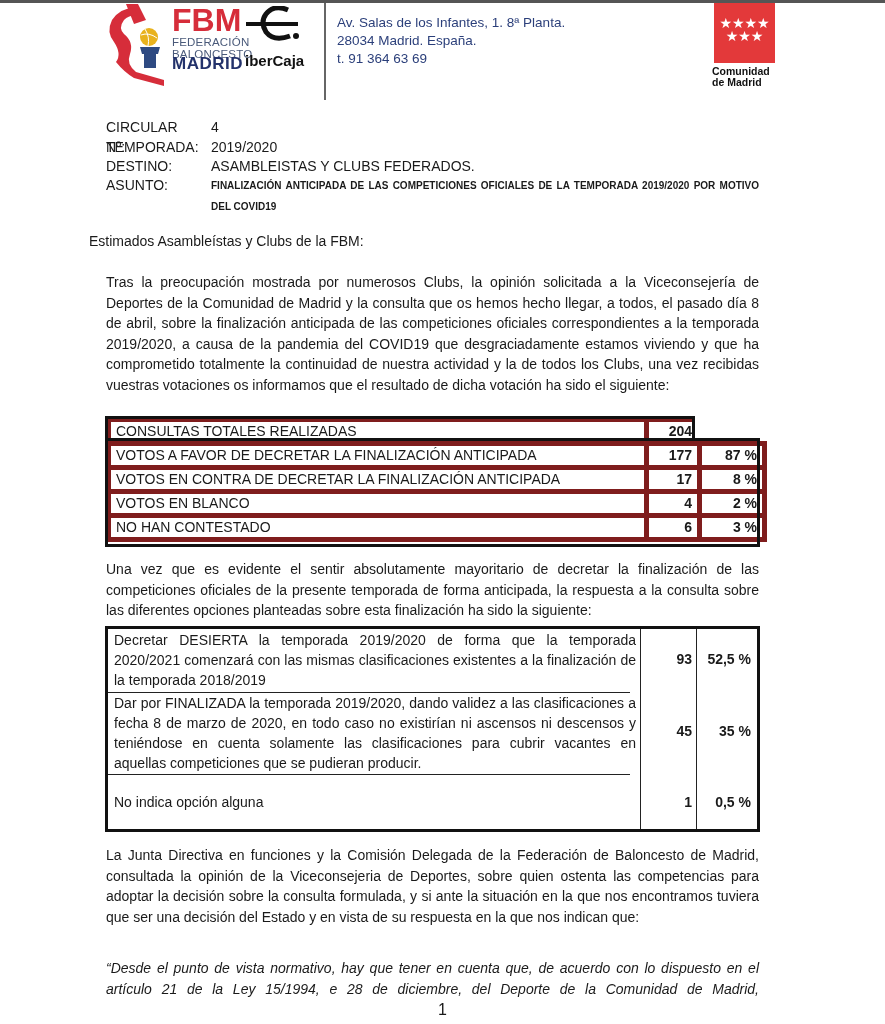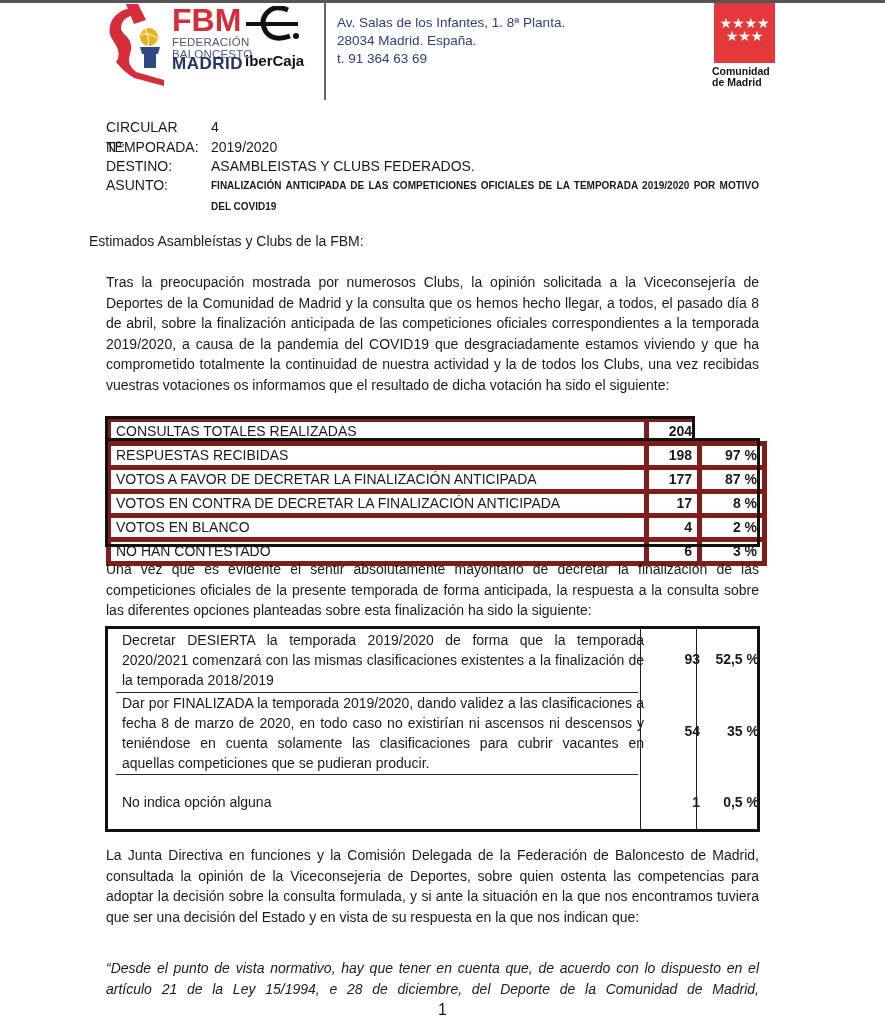--- a/index.html
+++ b/index.html
@@ -35,21 +35,21 @@
   .t1 td { border:5px solid #7f1d1d; padding:0 5px; height:19px; line-height:19px; }
   .t1 td.lab { width:523px; }
   .t1 td.num { width:38px; text-align:right; font-weight:bold; }
   .t1 td.pct { width:50px; text-align:right; font-weight:bold; }
   .t1-frame-top { position:absolute; left:105px; top:416px; width:590px; height:23px; border:3px solid #111; border-bottom:none; box-sizing:border-box; }
   .t1-frame-bottom { position:absolute; left:105px; top:438px; width:655px; height:109px; border:3px solid #111; box-sizing:border-box; }
   .t1-notch { position:absolute; left:692px; top:416px; width:70px; height:22px; background:#fff; }
 
   
   .t2 { position:absolute; left:105px; top:626px; width:655px; height:206px; border:3px solid #111; box-sizing:border-box; }
-  .t2-row { position:absolute; left:8px; width:522px; border-bottom:1px solid #222; }
+  .t2-row { position:absolute; left:0; width:522px; border-bottom:1px solid #222; }
   .t2-row:last-child { border-bottom:none; }
   .t2-desc { position:absolute; left:6px; width:522px; font-size:14px; line-height:20px; text-align:justify; }
   .t2-num { position:absolute; left:538px; width:46px; text-align:right; font-weight:bold; font-size:14px; }
   .t2-pct { position:absolute; left:590px; width:53px; text-align:right; font-weight:bold; font-size:14px; }
   .vdiv { position:absolute; top:0; width:1px; height:200px; background:#222; }
 
   .quote { position:absolute; left:106px; top:958px; width:653px; font-size:14px; line-height:21px; font-style:italic; text-align:justify; text-align-last:justify; }
   .pageno { position:absolute; left:0; width:885px; top:1001px; text-align:center; font-size:16px; }
 </style>
 </head>
@@ -115,25 +115,20 @@
 <div class="para" style="top:272px;">Tras la preocupación mostrada por numerosos Clubs, la opinión solicitada a la Viceconsejería de Deportes de la Comunidad de Madrid y la consulta que os hemos hecho llegar, a todos, el pasado día 8 de abril, sobre la finalización anticipada de las competiciones oficiales correspondientes a la temporada 2019/2020, a causa de la pandemia del COVID19 que desgraciadamente estamos viviendo y que ha comprometido totalmente la continuidad de nuestra actividad y la de todos los Clubs, una vez recibidas vuestras votaciones os informamos que el resultado de dicha votación ha sido el siguiente:</div>
 
 <table class="t1">
   <tbody>
     <tr>
       <td class="lab">CONSULTAS TOTALES REALIZADAS</td>
       <td class="num">204</td>
       <td class="pct" style="border:none;"></td>
     </tr>
     <tr>
-      <td class="lab">RESPUESTAS RECIBIDAS</td>
-      <td class="num">198</td>
-      <td class="pct">97 %</td>
-    </tr>
-    <tr>
       <td class="lab">VOTOS A FAVOR DE DECRETAR LA FINALIZACIÓN ANTICIPADA</td>
       <td class="num">177</td>
       <td class="pct">87 %</td>
     </tr>
     <tr>
       <td class="lab">VOTOS EN CONTRA DE DECRETAR LA FINALIZACIÓN ANTICIPADA</td>
       <td class="num">17</td>
       <td class="pct">8 %</td>
     </tr>
     <tr>
@@ -157,21 +152,21 @@
 <div class="t2">
   <div class="vdiv" style="left:532px;"></div>
   <div class="vdiv" style="left:588px;"></div>
   <div class="t2-row" style="top:0; height:63px;">
     <div class="t2-desc" style="top:1px;">Decretar DESIERTA la temporada 2019/2020 de forma que la temporada 2020/2021 comenzará con las mismas clasificaciones existentes a la finalización de la temporada 2018/2019</div>
     <div class="t2-num" style="top:22px;">93</div>
     <div class="t2-pct" style="top:22px;">52,5 %</div>
   </div>
   <div class="t2-row" style="top:63px; height:82px;">
     <div class="t2-desc" style="top:1px;">Dar por FINALIZADA la temporada 2019/2020, dando validez a las clasificaciones a fecha 8 de marzo de 2020, en todo caso no  existirían ni ascensos ni descensos y teniéndose en cuenta solamente las clasificaciones para cubrir vacantes en aquellas competiciones que se pudieran producir.</div>
-    <div class="t2-num" style="top:31px;">54</div>
+    <div class="t2-num" style="top:31px;">45</div>
     <div class="t2-pct" style="top:31px;">35 %</div>
   </div>
   <div class="t2-row" style="top:146px; height:54px; border-bottom:none;">
     <div class="t2-desc" style="top:17px;">No indica opción alguna</div>
     <div class="t2-num" style="top:19px;">1</div>
     <div class="t2-pct" style="top:19px;">0,5 %</div>
   </div>
 </div>
 
 <div class="para" style="top:845px;">La Junta Directiva en funciones y la Comisión Delegada de la Federación de Baloncesto de Madrid, consultada la opinión de la Viceconsejeria de Deportes, sobre quien ostenta las competencias para adoptar la decisión sobre la consulta formulada, y si ante la situación en la que nos encontramos tuviera que ser una decisión del Estado y en vista de su respuesta en la que nos indican que:</div>

